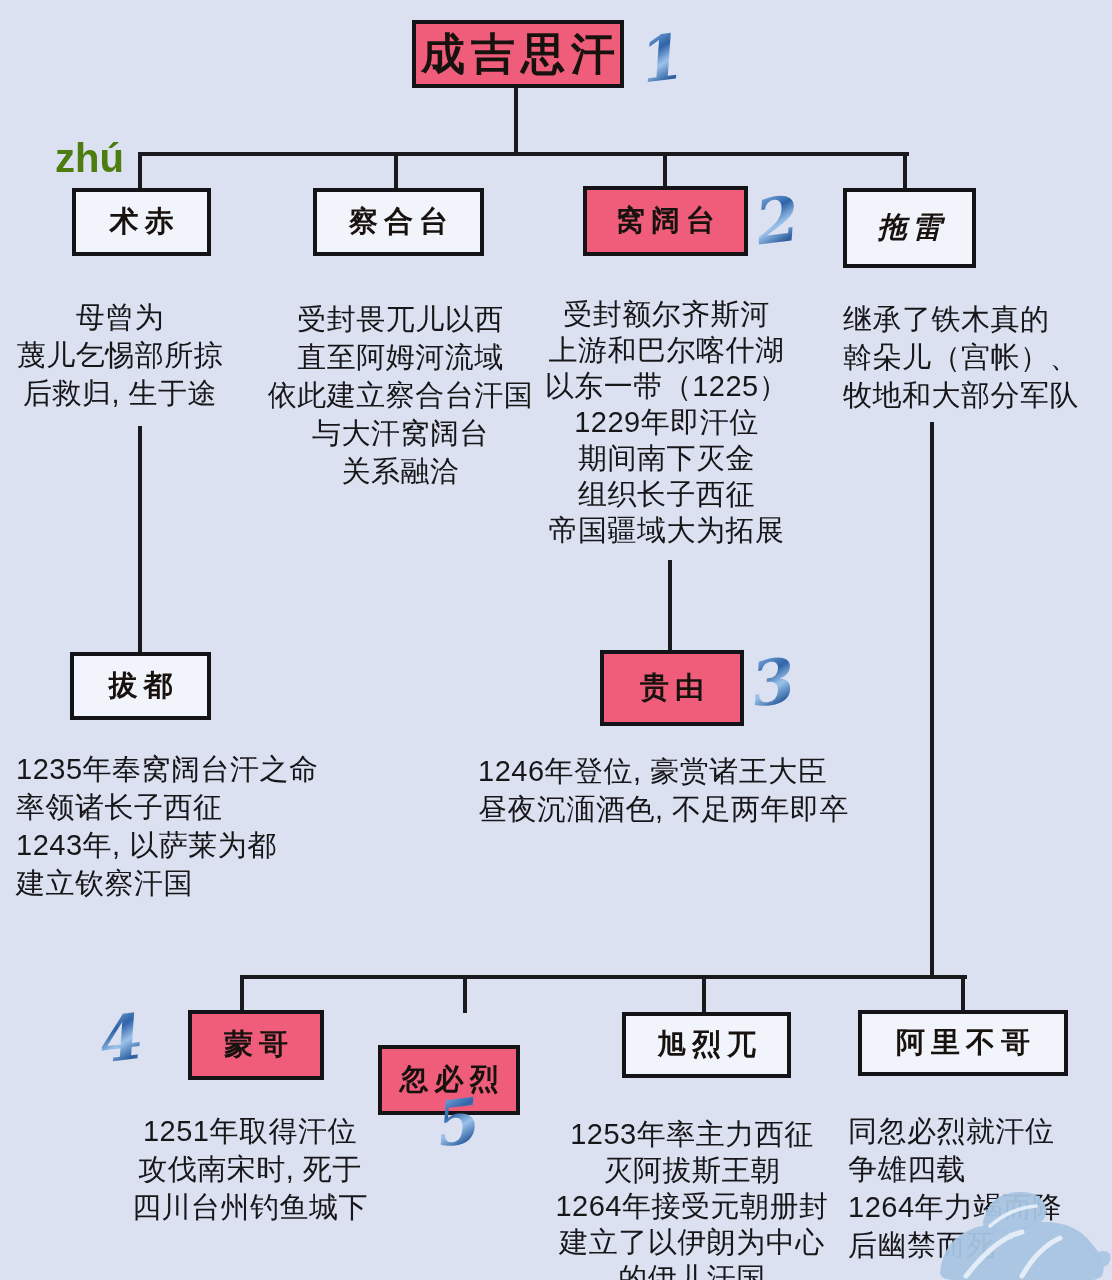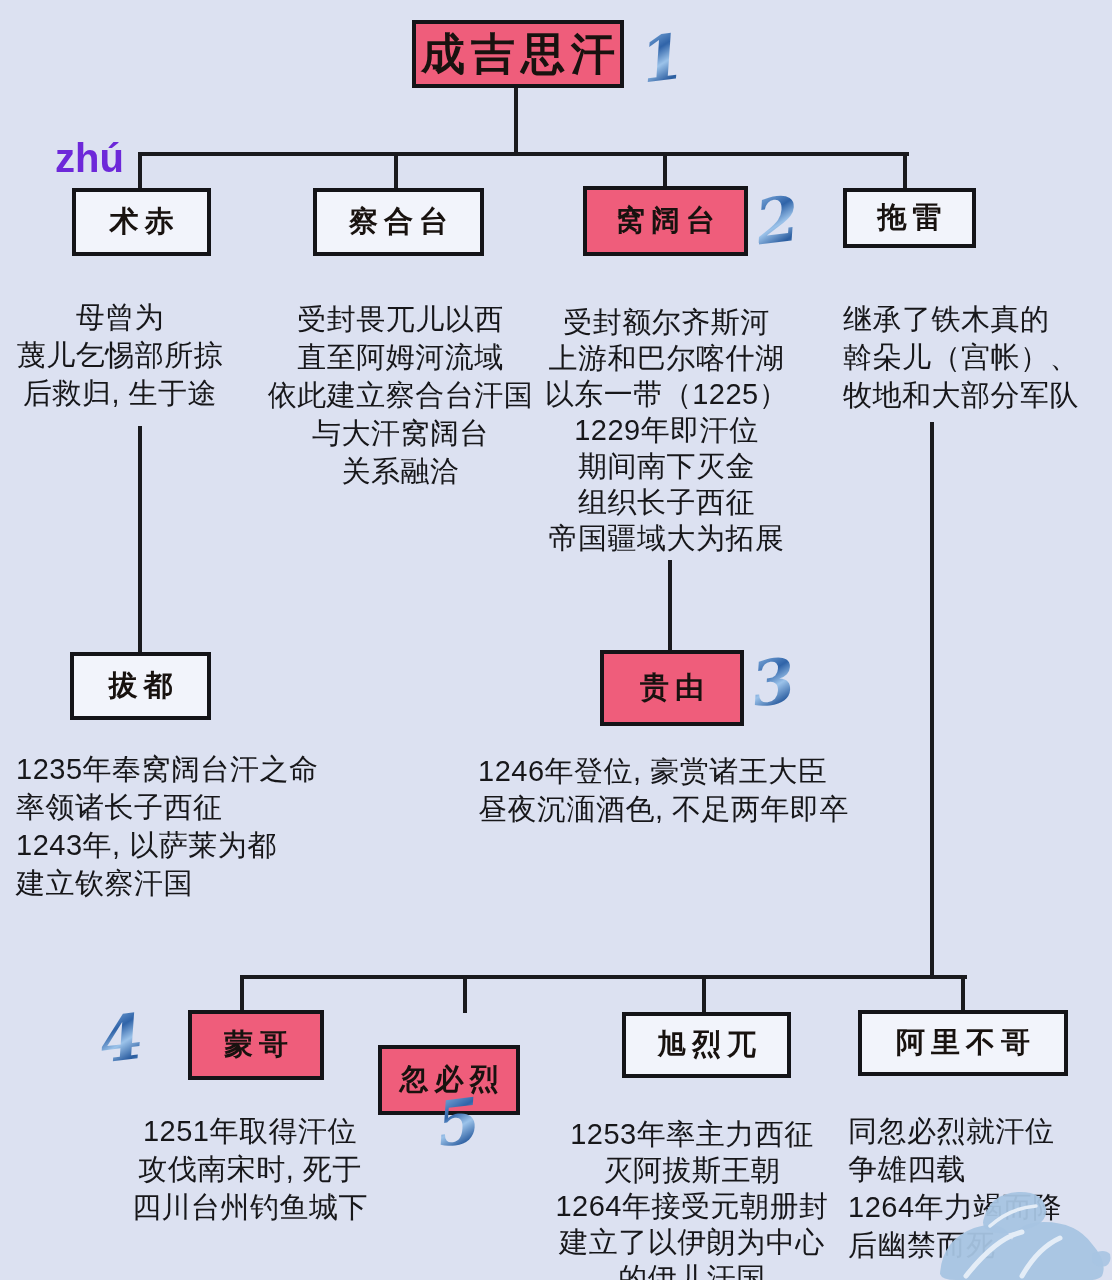--- a/index.html
+++ b/index.html
@@ -52,21 +52,21 @@
     background:linear-gradient(155deg,#8ab5e3 5%,#2f63a8 35%,#9cc3ea 55%,#2a5c9f 78%,#77a8d9 100%);
     -webkit-background-clip:text;
     background-clip:text;
     -webkit-text-fill-color:transparent;
     transform:rotate(-7deg);
   }
   .pinyin{
     position:absolute;
     font-weight:bold;
     font-size:40px;
-    color:#6d28d9;
+    color:#4d7c0f;
   }
   .watermark{position:absolute;left:926px;top:1178px;width:186px;height:102px;}
 </style>
 </head>
 <body>
 
 <div class="canvas">
 
   <div class="line" style="left:514px;top:86px;width:4px;height:68px;"></div>
   <div class="line" style="left:138px;top:152px;width:771px;height:4px;"></div>
@@ -93,33 +93,33 @@
   <div class="nbox" style="left:72px;top:188px;width:139px;height:68px;">
     <span class="nname">术赤</span>
   </div>
   <div class="nbox" style="left:313px;top:188px;width:171px;height:68px;">
     <span class="nname">察合台</span>
   </div>
   <div class="nbox pink" style="left:583px;top:186px;width:165px;height:70px;">
     <span class="nname">窝阔台</span>
   </div>
   <div class="num" style="left:756px;top:190px;">2</div>
-  <div class="nbox" style="left:843px;top:188px;width:133px;height:60px;">
+  <div class="nbox" style="left:843px;top:188px;width:133px;height:80px;font-style:italic;">
     <span class="nname">拖雷</span>
   </div>
 
   <div class="desc center" style="left:0px;top:298px;width:240px;">母曾为
 蔑儿乞惕部所掠
 后救归, 生于途</div>
   <div class="desc center" style="left:243px;top:300px;width:315px;">受封畏兀儿以西
 直至阿姆河流域
 依此建立察合台汗国
 与大汗窝阔台
 关系融洽</div>
-  <div class="desc center tight" style="left:508px;top:304px;width:317px;">受封额尔齐斯河
+  <div class="desc center tight" style="left:508px;top:296px;width:317px;">受封额尔齐斯河
 上游和巴尔喀什湖
 以东一带（1225）
 1229年即汗位
 期间南下灭金
 组织长子西征
 帝国疆域大为拓展</div>
   <div class="desc" style="left:843px;top:300px;width:250px;">继承了铁木真的
 斡朵儿（宫帐）、
 牧地和大部分军队</div>
 

